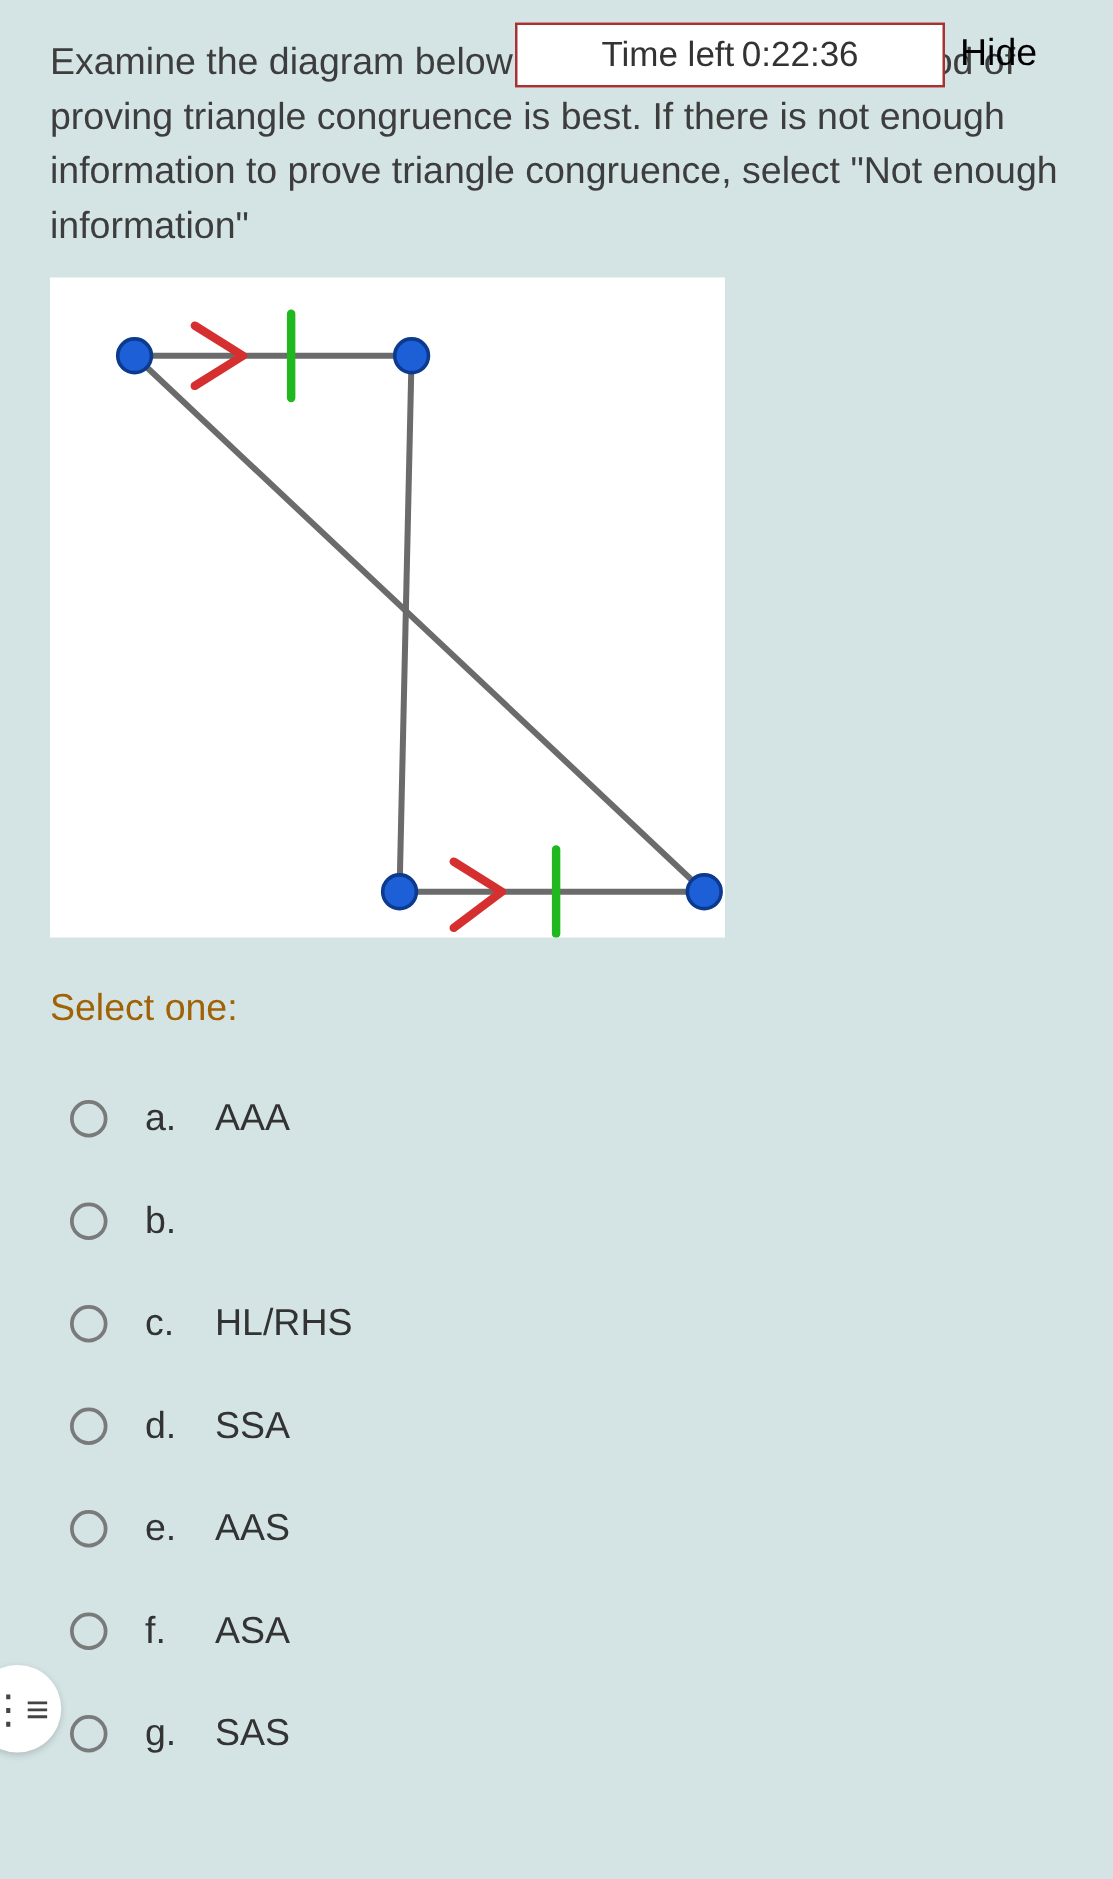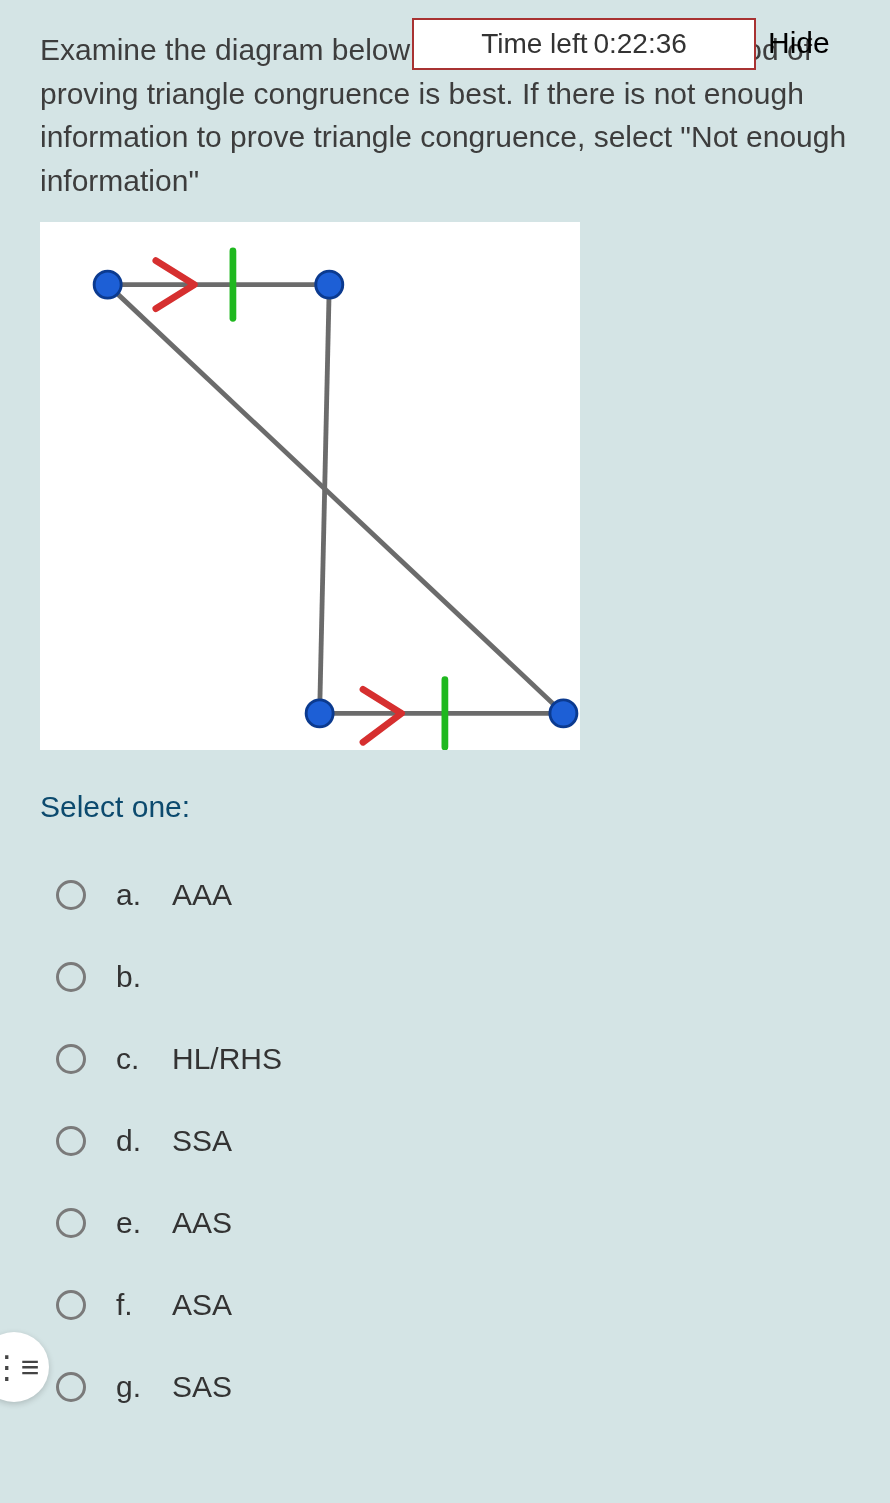--- a/index.html
+++ b/index.html
@@ -49,21 +49,21 @@
     background: #ffffff;
   }
   .diagram-container svg {
     display: block;
     width: 100%;
     height: 100%;
   }
   .prompt {
     margin-top: 40px;
     font-size: 30px;
-    color: #0c4a6e;
+    color: #a16207;
   }
   .options {
     margin-top: 30px;
     padding-left: 16px;
   }
   .option-row {
     display: flex;
     align-items: center;
     height: 82px;
     font-size: 30px;

